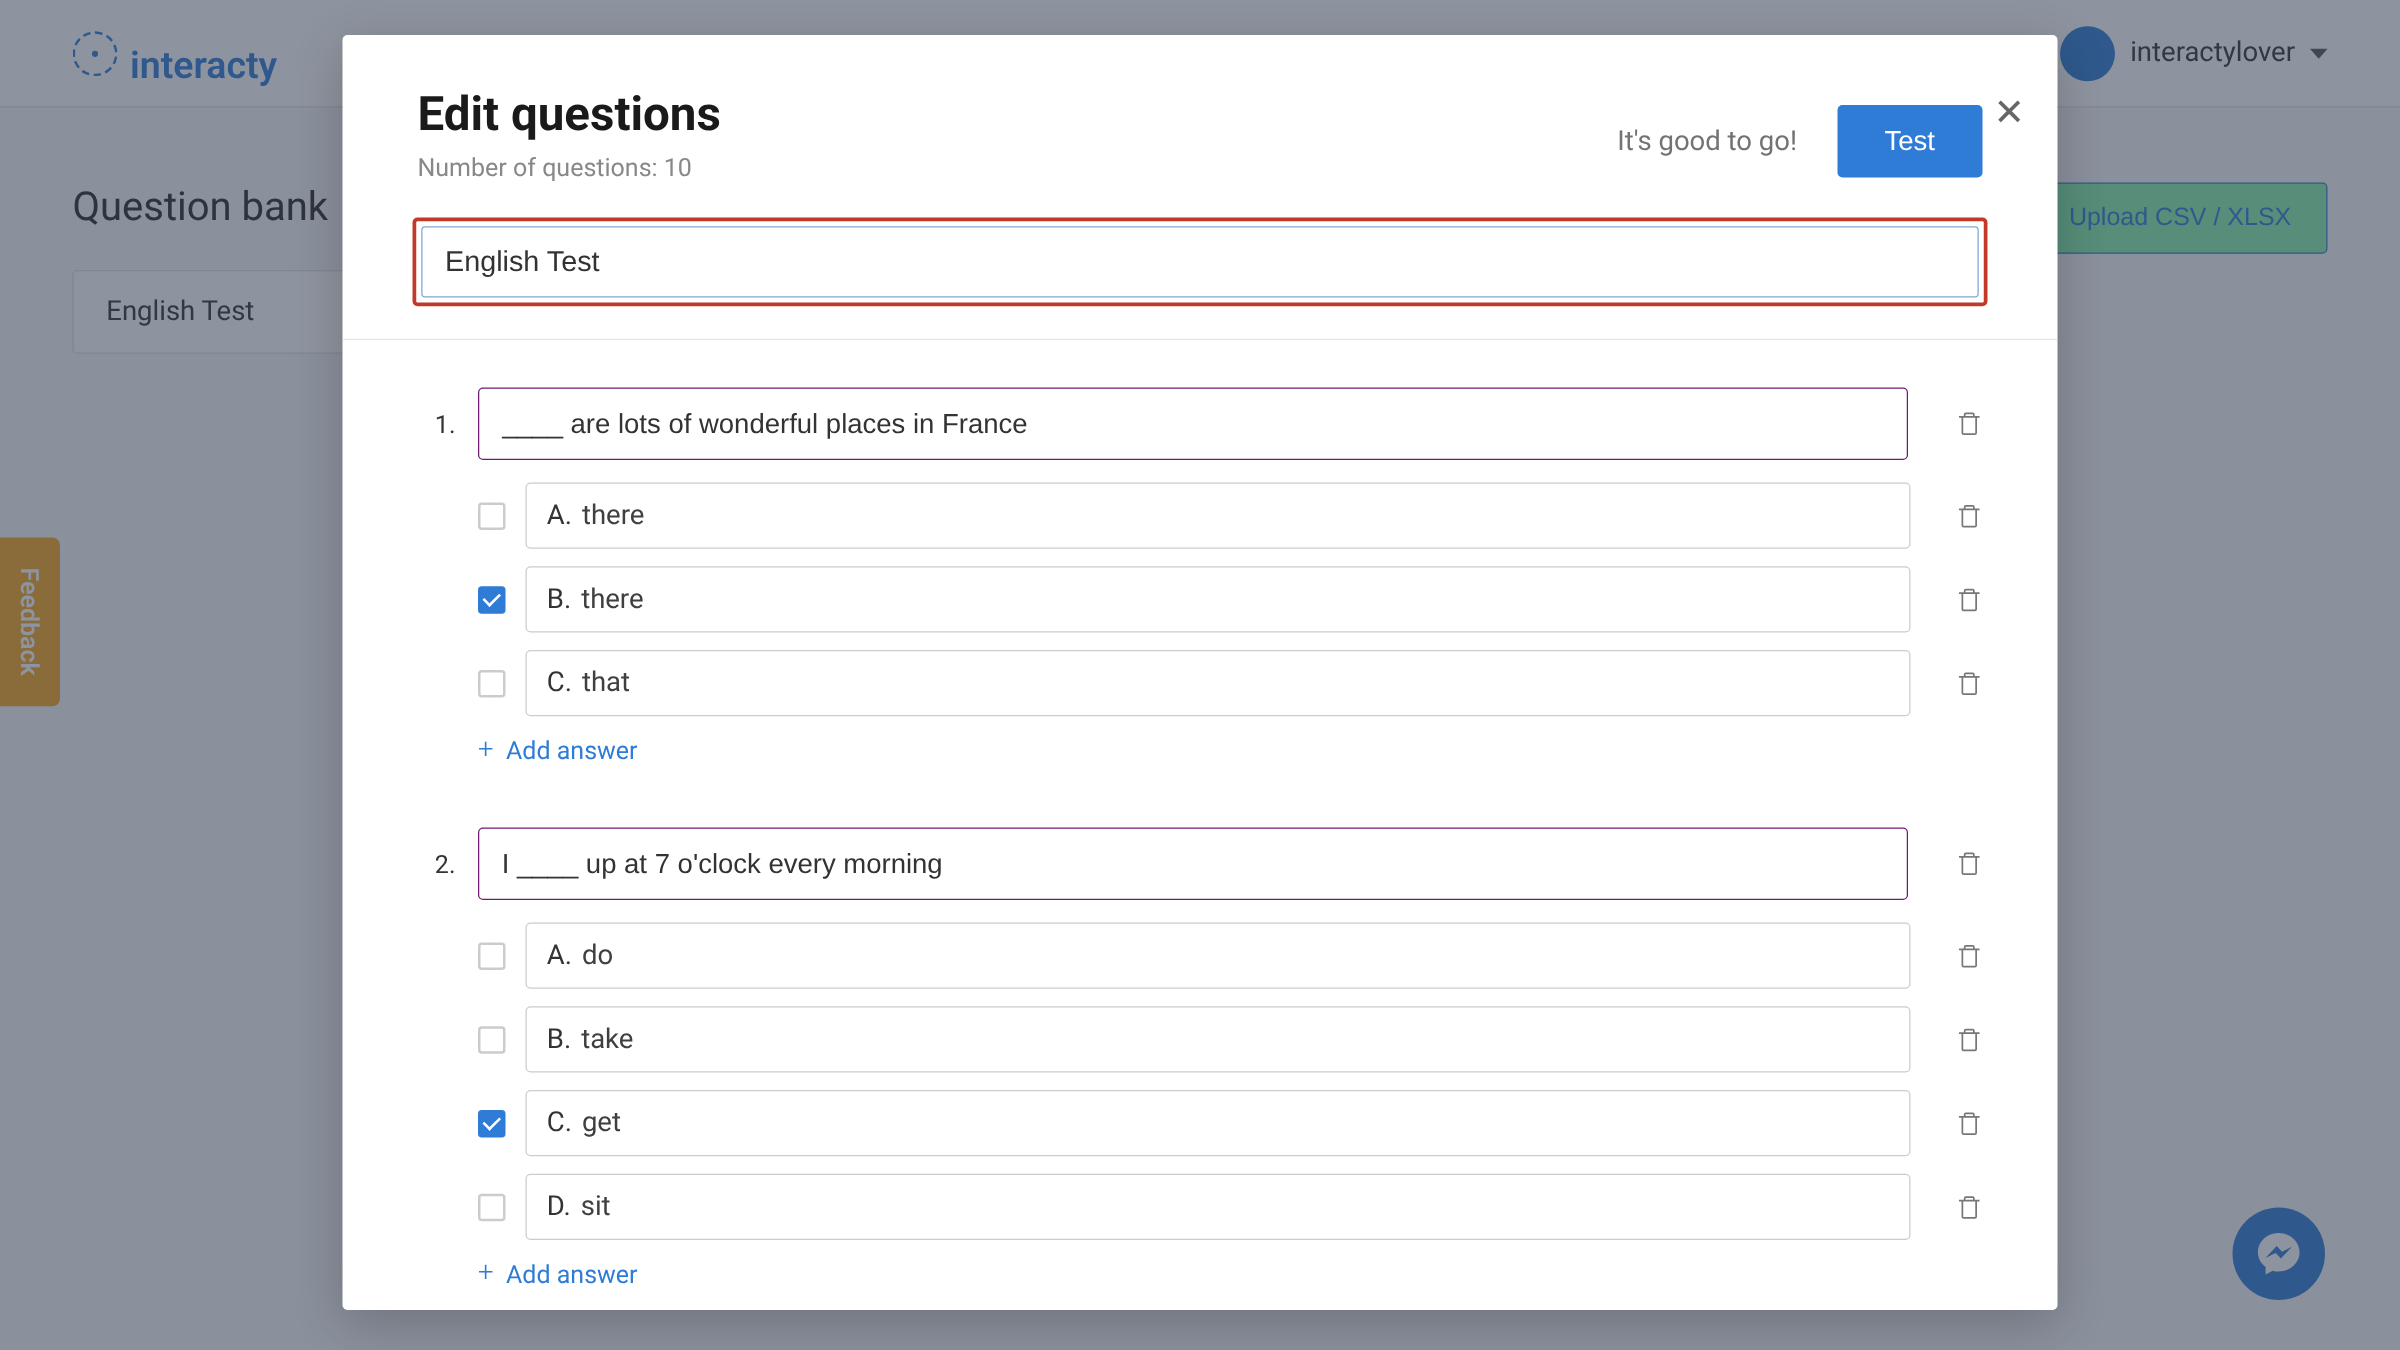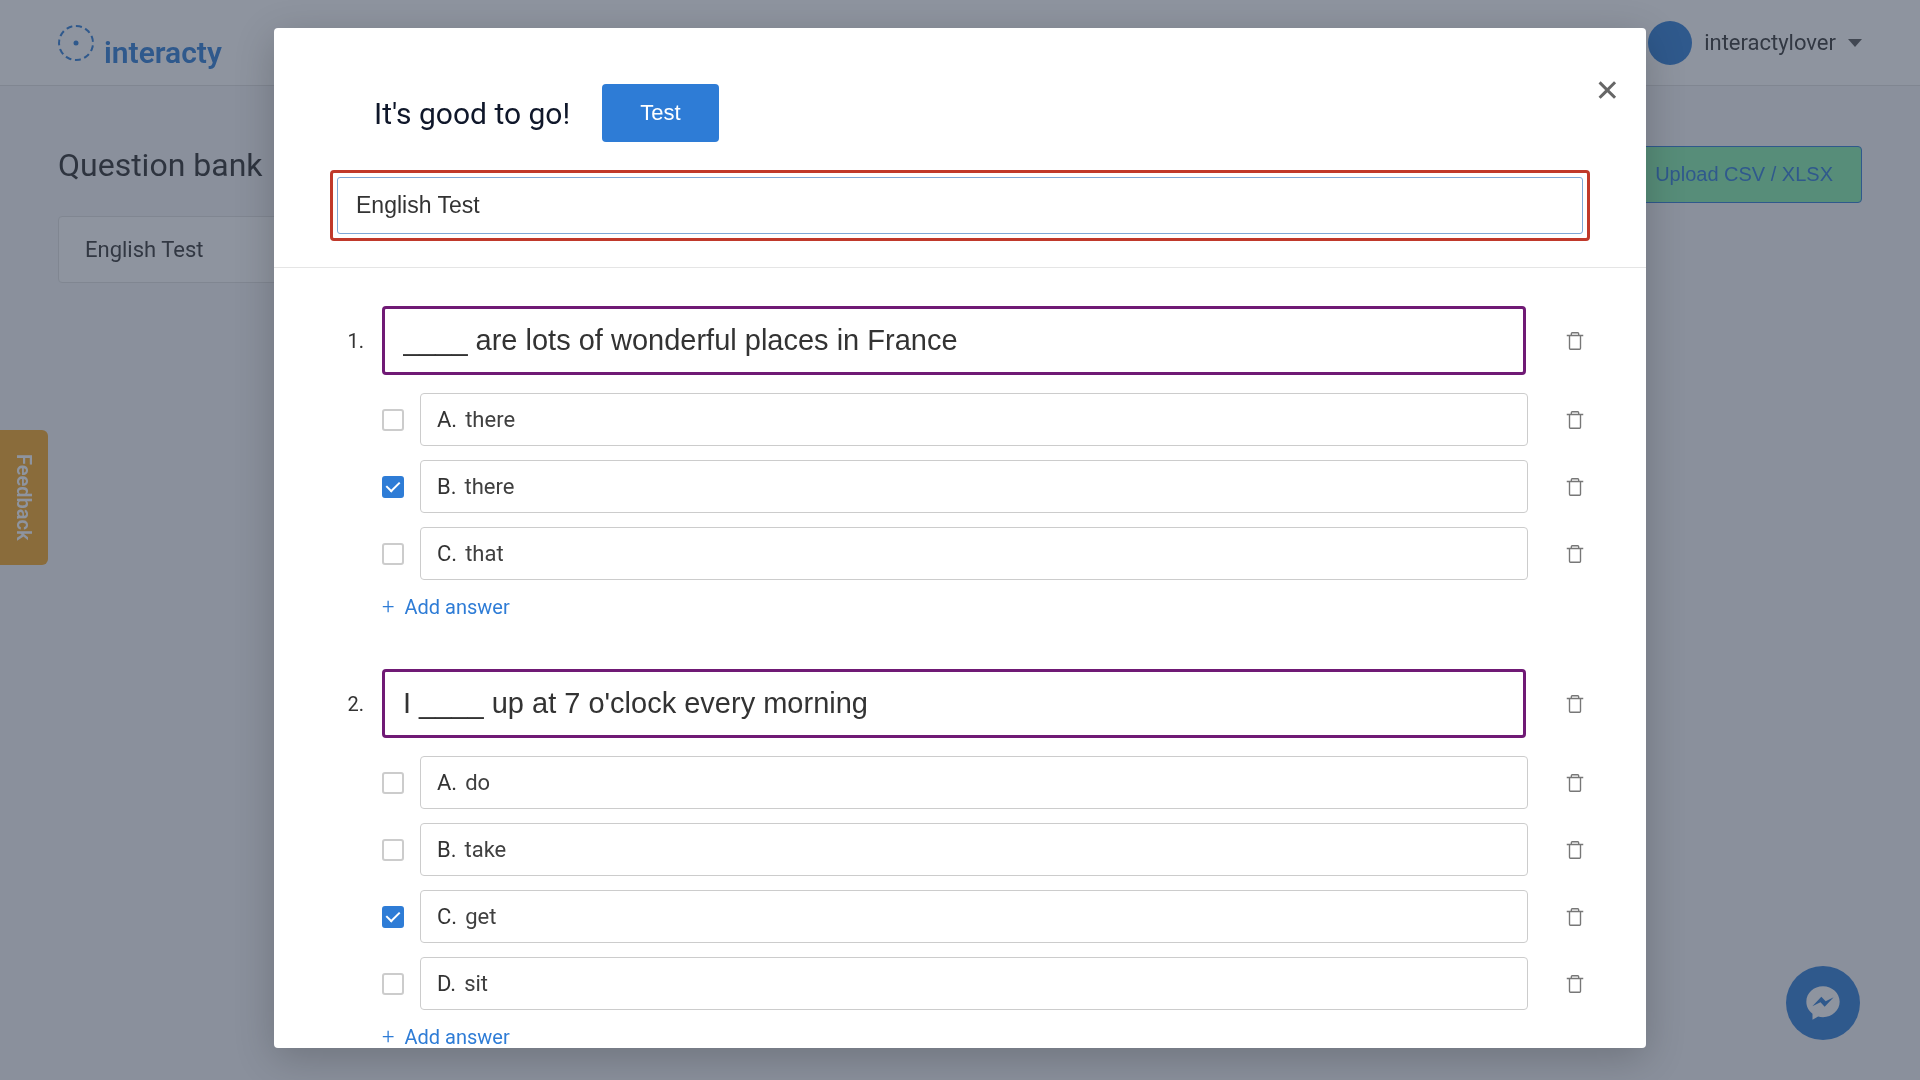--- a/index.html
+++ b/index.html
@@ -123,21 +123,21 @@
       padding: 42px 60px 28px 60px;
       display: flex;
       align-items: flex-start;
       justify-content: space-between;
       position: relative;
     }
     .modal-title-block {}
     .modal-title { font-size: 38px; font-weight: 700; color: #1a1a1a; }
     .modal-subtitle { font-size: 20px; color: #888; margin-top: 8px; }
     .header-actions { display: flex; align-items: center; gap: 32px; margin-top: 14px; }
-    .status-text { font-size: 30px; color: #0f172a; margin-left: 40px; }
+    .status-text { font-size: 22px; color: #737373; margin-left: 40px; }
     .save-btn {
       background: #2e7cd6;
       color: white;
       border: none;
       padding: 16px 38px;
       font-size: 22px;
       border-radius: 4px;
     }
     .close-x {
       position: absolute;
@@ -166,24 +166,24 @@
     
     .divider { border-top: 1px solid #e5e5e5; }
     
     .questions-scroll { flex: 1; overflow-y: auto; padding: 38px 60px; }
     
     .question-block { margin-bottom: 50px; }
     .q-row { display: flex; align-items: center; gap: 18px; margin-bottom: 18px; }
     .q-num { width: 30px; text-align: right; font-size: 20px; color: #333; }
     .q-input {
       flex: 1;
-      border: 3px solid #701a75;
+      border: 1px solid #701a75;
       border-radius: 4px;
       padding: 15px 18px;
-      font-size: 29px;
+      font-size: 22px;
       color: #333;
     }
     .trash {
       width: 22px; height: 22px;
       flex-shrink: 0;
       margin-left: 20px;
       cursor: pointer;
     }
     .trash svg { width: 100%; height: 100%; stroke: #777; fill: none; stroke-width: 1.5; }
     
@@ -285,20 +285,26 @@
 <div class="chat-bubble">
   <svg class="chat-icon-svg" viewBox="0 0 24 24">
       <path d="M12 2C6.5 2 2 6.1 2 11.2c0 2.9 1.4 5.5 3.7 7.2V22l3.4-1.9c.9.3 1.9.4 2.9.4 5.5 0 10-4.1 10-9.2S17.5 2 12 2zm1 12.3l-2.5-2.7L5.6 14l5.4-5.7 2.6 2.7 4.8-2.4-5.4 5.7z"></path>
     </svg>
 </div>
 
 <div class="overlay">
   <div class="modal">
 
     <div class="modal-header">
+      <div class="modal-title-block">
+        <div class="modal-title">Edit questions</div>
+        <div class="modal-subtitle">
+          <span>Number of questions: </span><span>10</span>
+        </div>
+      </div>
       <div class="header-actions">
         <div class="status-text">It's good to go!</div>
         <button class="save-btn">Test</button>
       </div>
       <div class="close-x">✕</div>
     </div>
 
     <div class="title-input-wrap">
       <div class="title-input-outline">
         <input class="title-input" value="English Test" style="">

